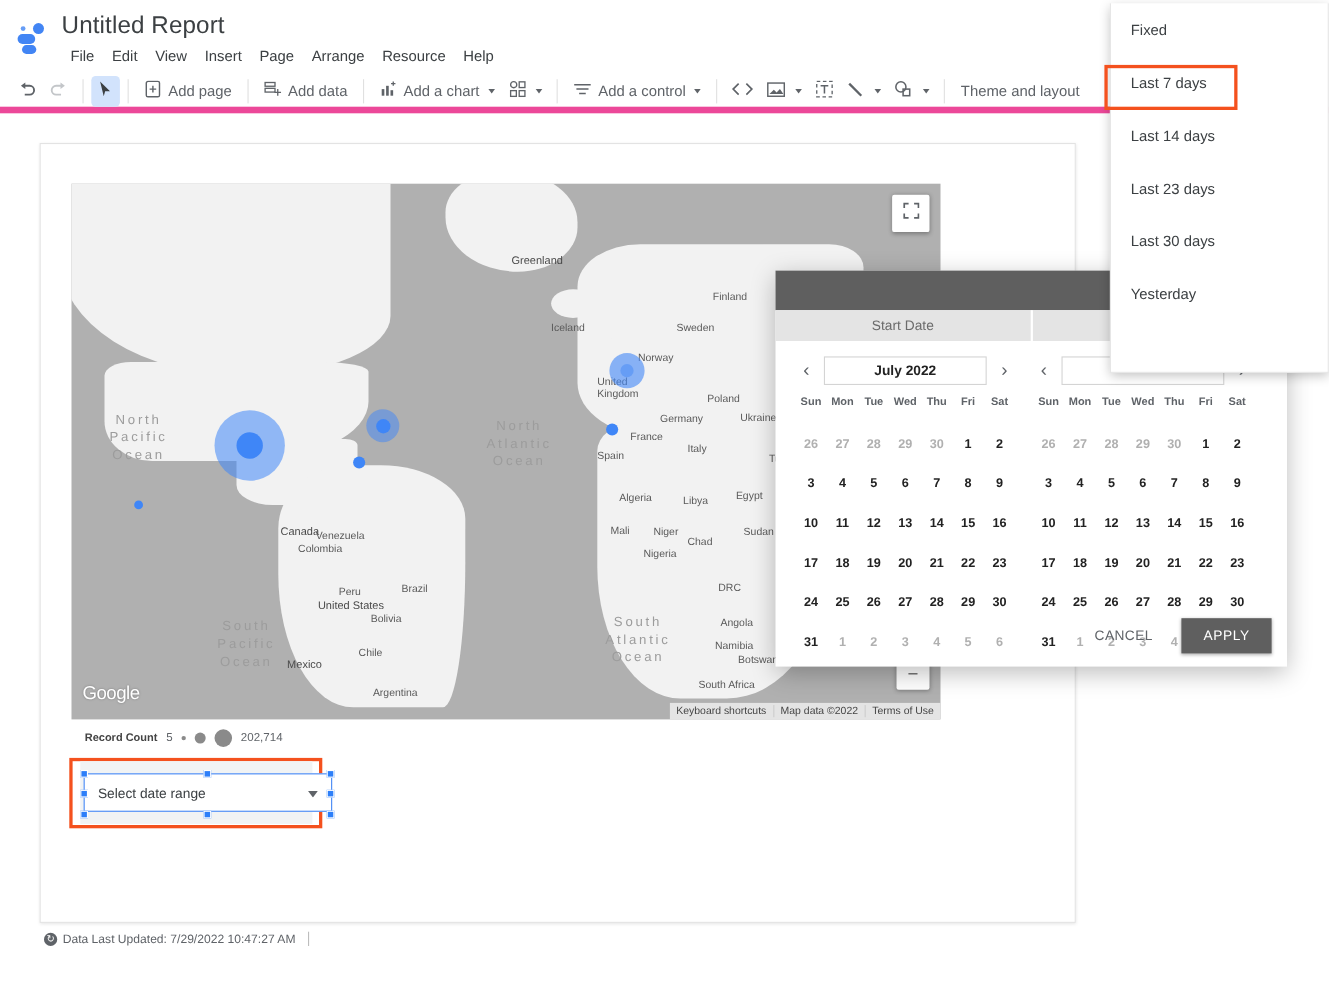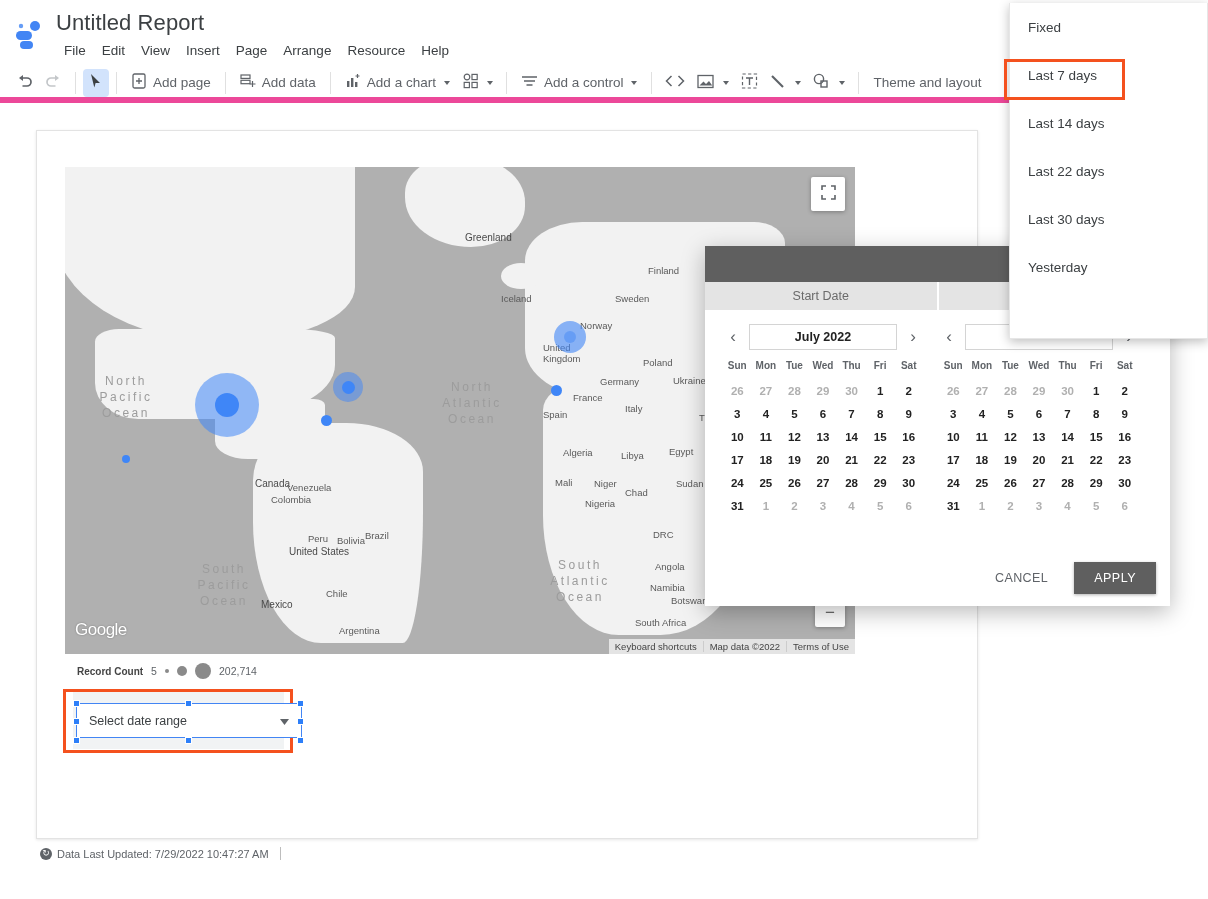--- a/index.html
+++ b/index.html
@@ -145,21 +145,21 @@
   .dp-tab + .dp-tab { border-left:2px solid #fff; }
   .dp-body { display:flex; padding:14px 18px 0 18px; gap:16px; }
   .cal { width:200px; }
   .cal-nav { display:flex; align-items:center; gap:6px; margin-bottom:8px; }
   .cal-arrow { width:20px; text-align:center; font-size:17px; color:#5f6368; }
   .cal-month {
     flex:1; height:26px; border:1px solid #d4d4d4; background:#fff;
     display:flex; align-items:center; justify-content:center;
     font-size:12.5px; font-weight:bold; color:#222;
   }
-  .cal-grid { display:grid; grid-template-columns:repeat(7,1fr); row-gap:7px; }
+  .cal-grid { display:grid; grid-template-columns:repeat(7,1fr); row-gap:20px; }
   .cal-grid div {
     text-align:center; font-size:11.5px; color:#222; height:16px; line-height:16px;
   }
   .cal-grid .dow { font-size:10px; color:#5f6368; font-weight:bold; margin-bottom:2px; }
   .cal-grid .muted { color:#b0b0b0; }
   .cal-grid .day { font-weight:bold; }
   .dp-actions {
     position:absolute; right:14px; bottom:12px; display:flex; align-items:center; gap:14px;
   }
   .btn-cancel { font-size:12.5px; color:#5f6368; letter-spacing:0.4px; padding:8px 12px; }
@@ -422,21 +422,21 @@
         <div class="country-label" style="left:646px;top:350px;">Tanzania</div>
         <div class="country-label" style="left:590px;top:368px;">Angola</div>
         <div class="country-label" style="left:585px;top:389px;">Namibia</div>
         <div class="country-label" style="left:606px;top:402px;">Botswana</div>
         <div class="country-label" style="left:570px;top:424px;">South Africa</div>
         <div class="country-label" style="left:680px;top:389px;">Madagascar</div>
         <div class="country-label" style="left:222px;top:289px;">Venezuela</div>
         <div class="country-label" style="left:206px;top:301px;">Colombia</div>
         <div class="country-label" style="left:300px;top:337px;">Brazil</div>
         <div class="country-label" style="left:243px;top:340px;">Peru</div>
-        <div class="country-label" style="left:272px;top:342px;">Bolivia</div>
+        <div class="country-label" style="left:272px;top:364px;">Bolivia</div>
         <div class="country-label" style="left:261px;top:395px;">Chile</div>
         <div class="country-label" style="left:274px;top:432px;">Argentina</div>
 
         <div class="bubble" style="left:130px;top:206px;width:64px;height:64px;opacity:0.55;"></div>
         <div class="bubble" style="left:150px;top:226px;width:24px;height:24px;opacity:1;"></div>
         <div class="bubble" style="left:268px;top:205px;width:30px;height:30px;opacity:0.5;"></div>
         <div class="bubble" style="left:277px;top:214px;width:13px;height:13px;opacity:1;"></div>
         <div class="bubble" style="left:256px;top:248px;width:11px;height:11px;opacity:1;"></div>
         <div class="bubble" style="left:57px;top:288px;width:8px;height:8px;opacity:1;"></div>
         <div class="bubble" style="left:489px;top:154px;width:32px;height:32px;opacity:0.6;"></div>
@@ -635,19 +635,19 @@
     <div class="dp-actions">
       <div class="btn-cancel">CANCEL</div>
       <div class="btn-apply">APPLY</div>
     </div>
   </div>
 
   <div class="dropdown">
     <div class="dd-item">Fixed</div>
     <div class="dd-item">Last 7 days</div>
     <div class="dd-item">Last 14 days</div>
-    <div class="dd-item">Last 22 days</div>
+    <div class="dd-item">Last 23 days</div>
     <div class="dd-item">Last 30 days</div>
     <div class="dd-item">Yesterday</div>
     <div class="dd-highlight"></div>
   </div>
 
 </div>
 
 </body></html>

